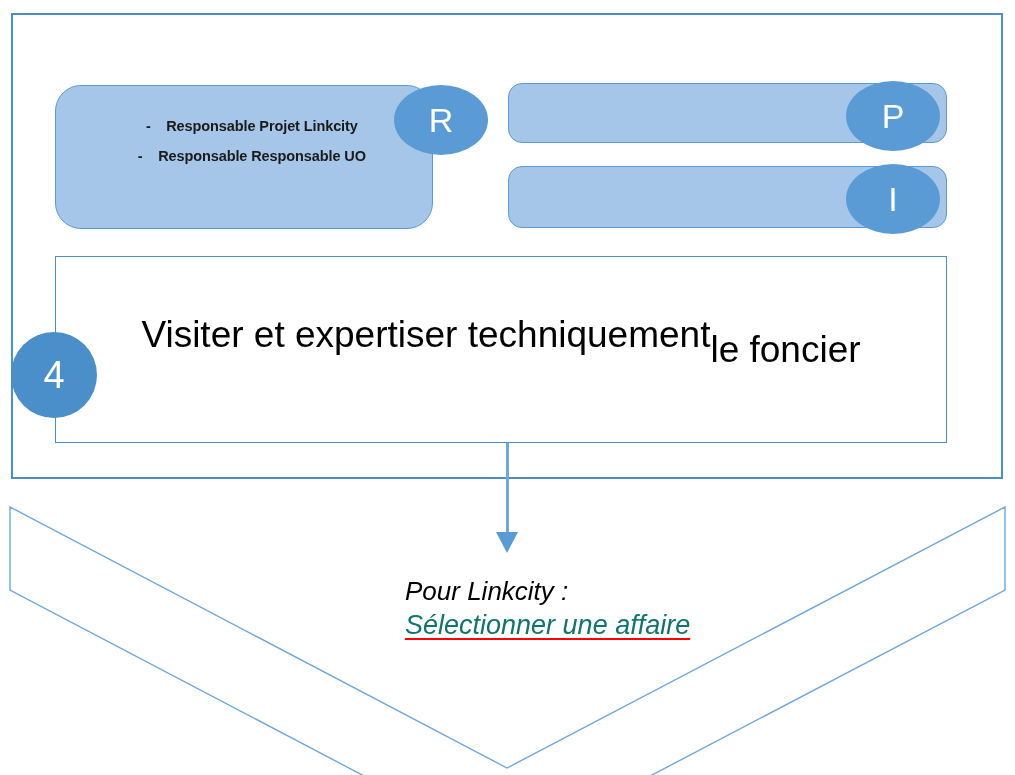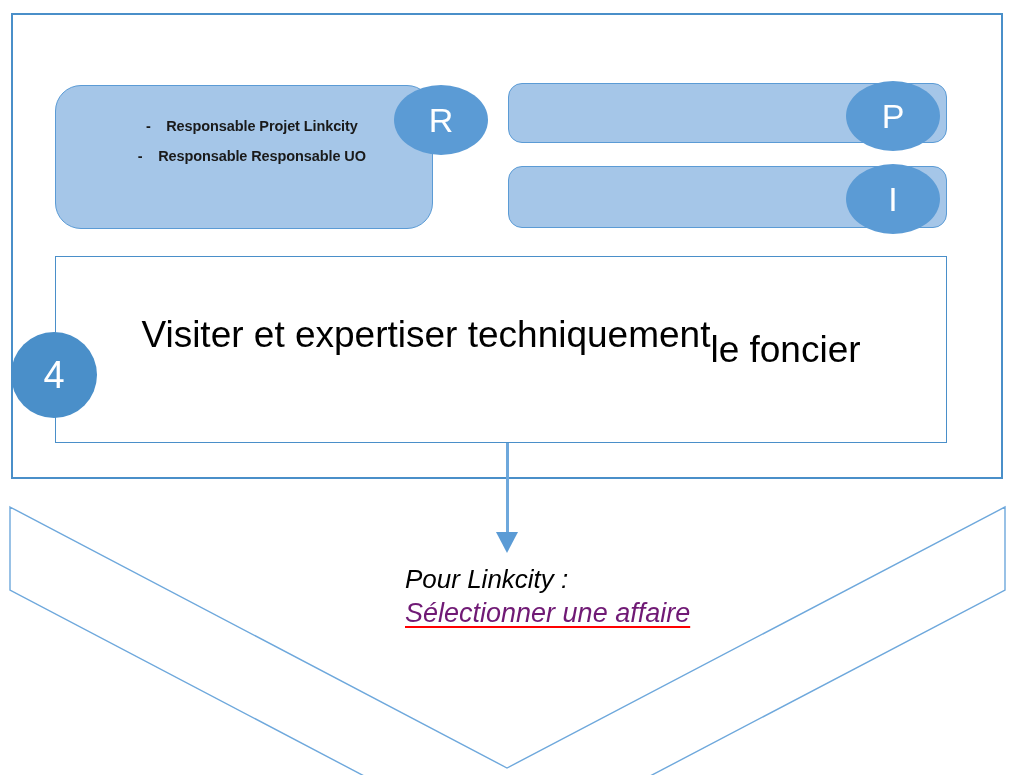--- a/index.html
+++ b/index.html
@@ -194,25 +194,26 @@
     left: 405px;
     top: 563px;
     width: 420px;
   }
   .annot-line1 {
     font-style: italic;
     font-size: 26px;
     color: #000000;
     line-height: 1.28;
     white-space: nowrap;
+    margin-top: 12px;
   }
   .annot-line2 {
     font-style: italic;
     font-size: 27px;
-    color: #701a75;
+    color: #0f766e;
     text-decoration: underline;
     text-decoration-color: #FF0000;
     text-underline-offset: 4px;
     line-height: 1.28;
     white-space: nowrap;
   }
 </style>
 </head>
 <body>
 

